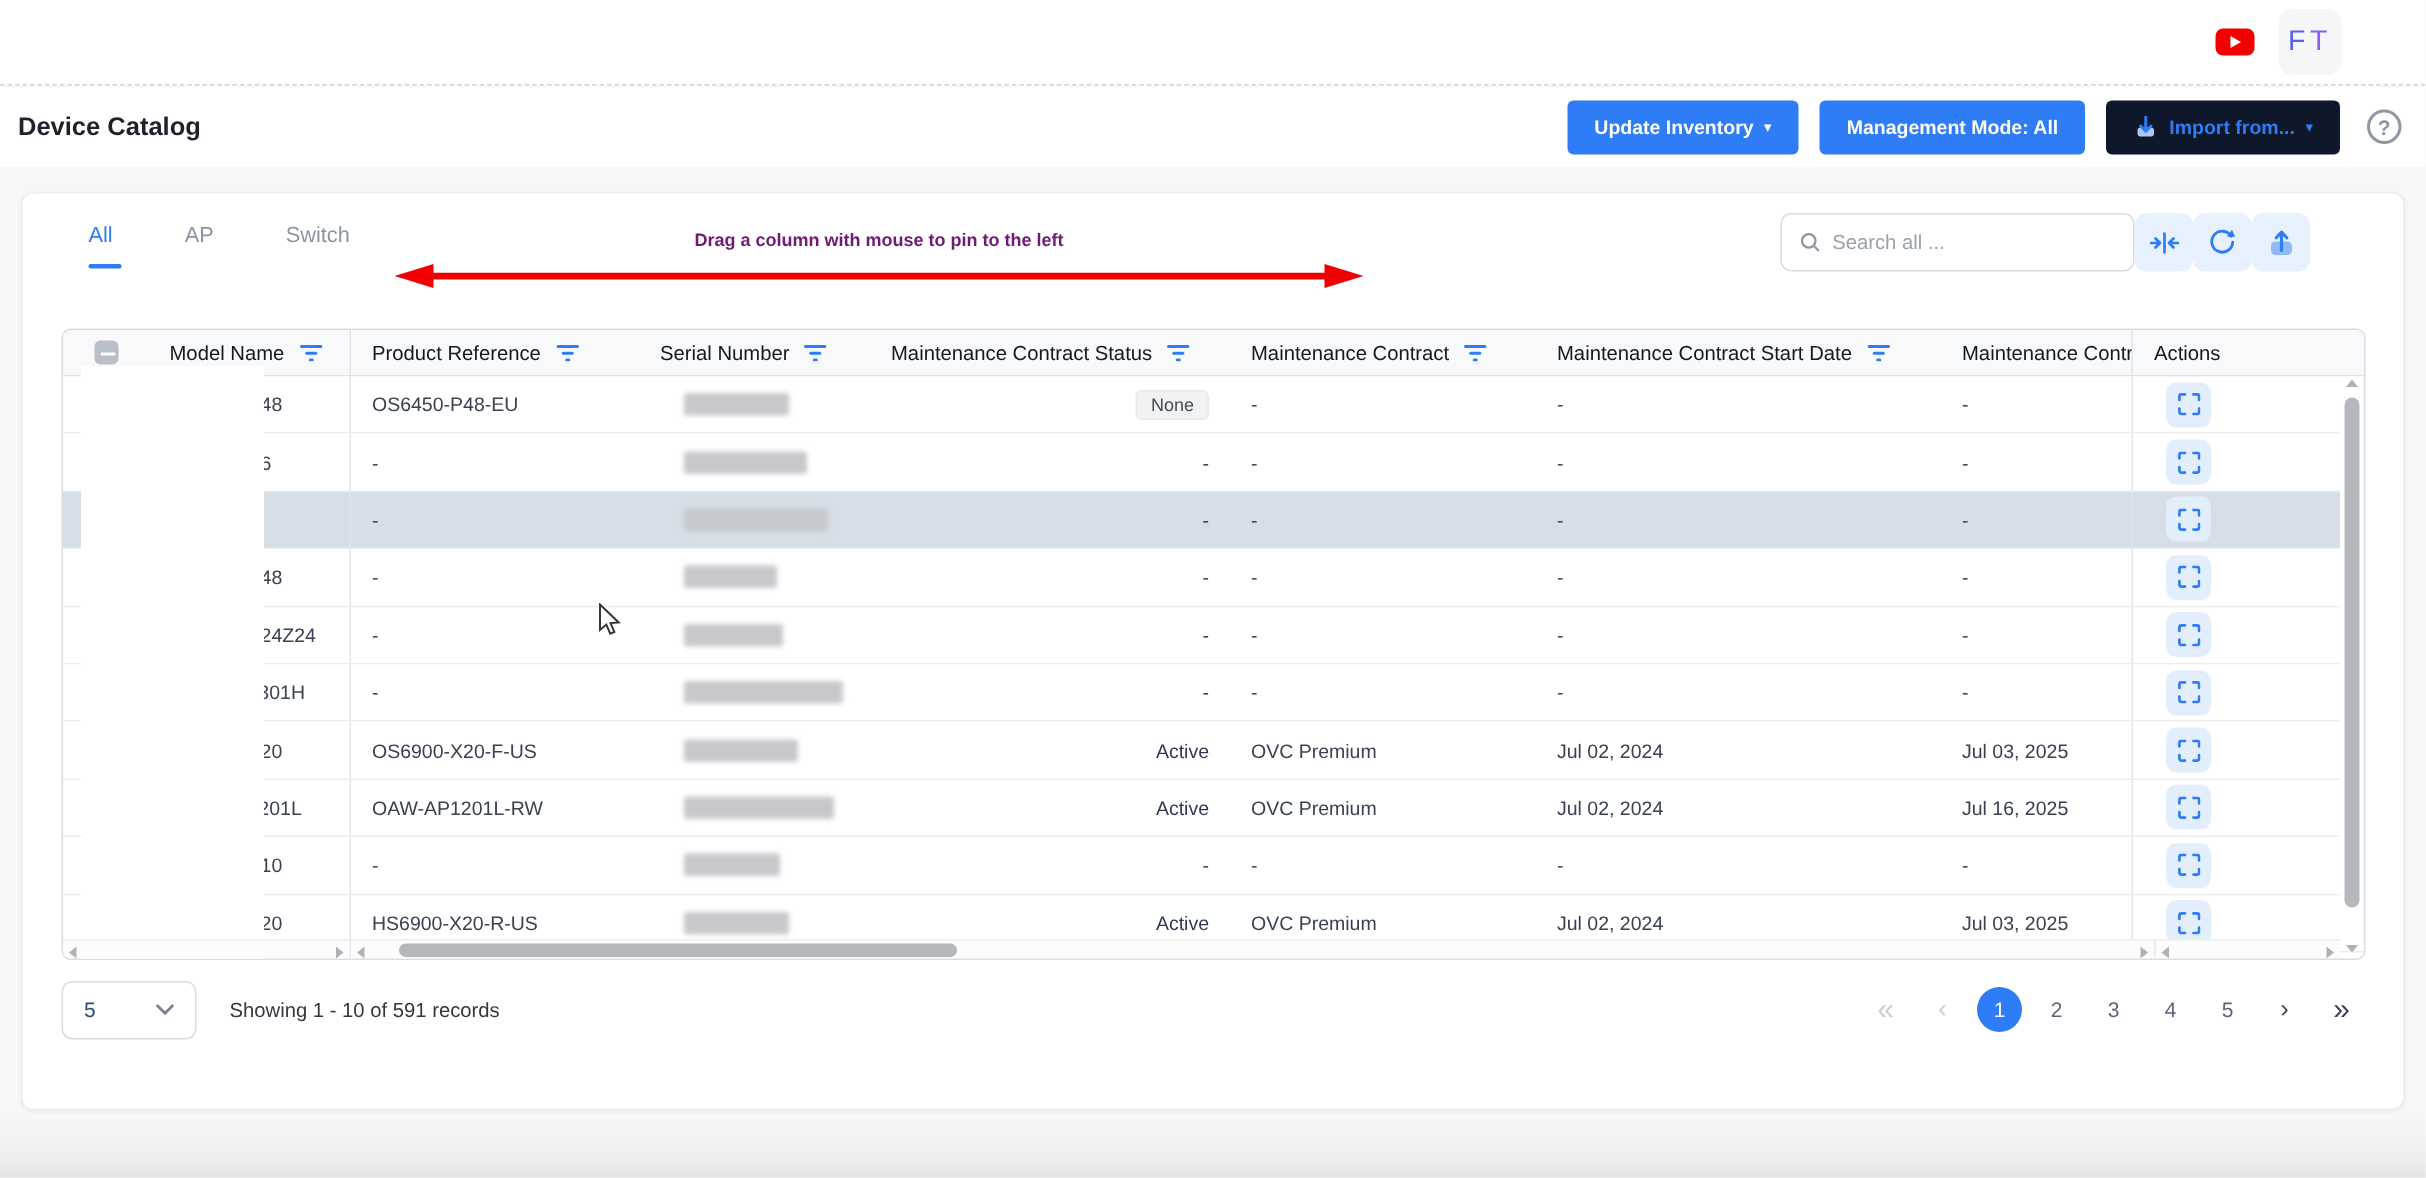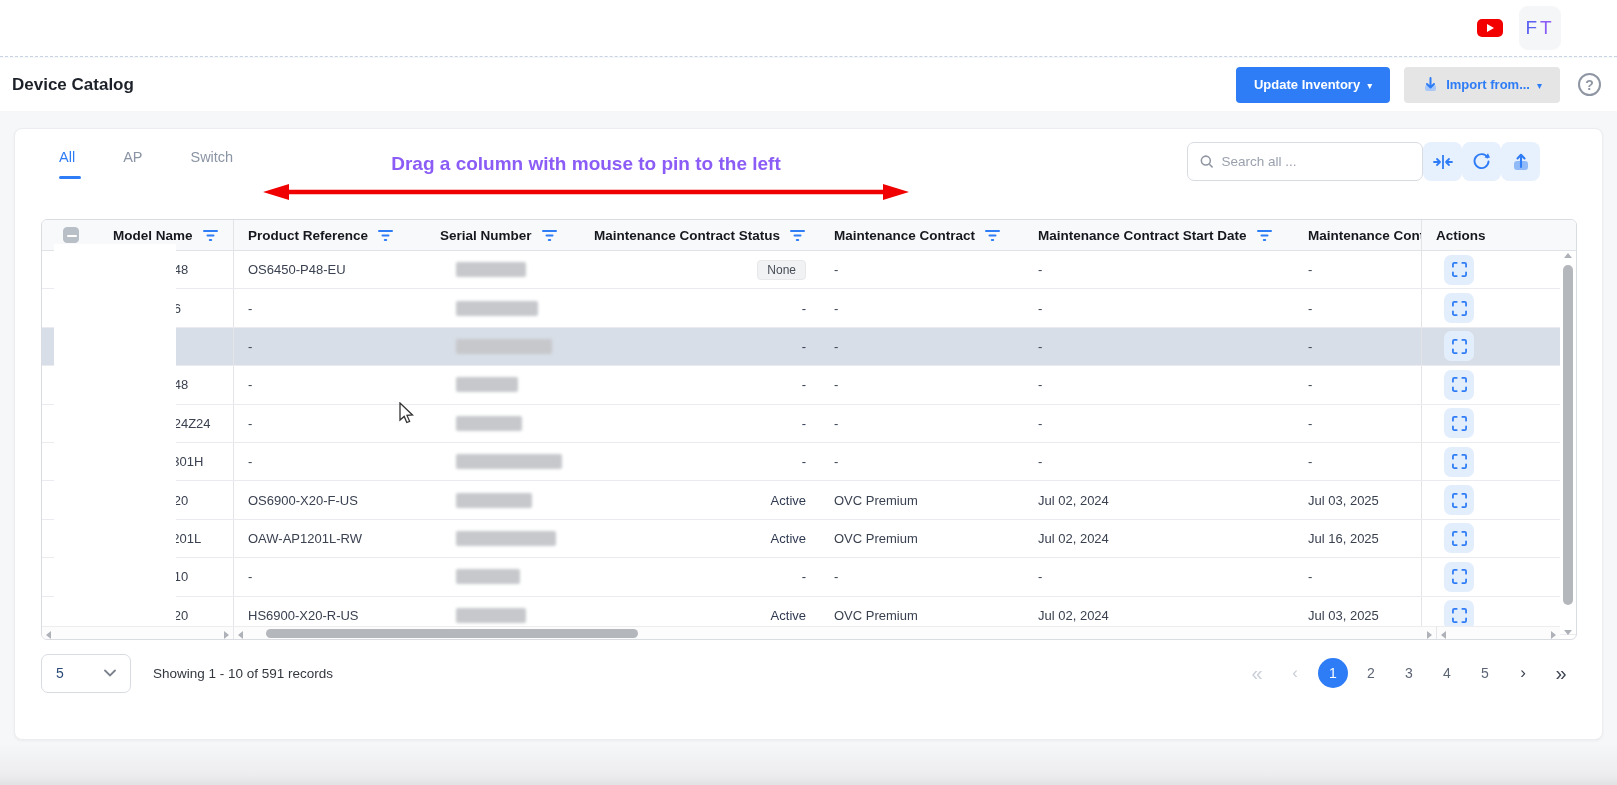--- a/index.html
+++ b/index.html
@@ -17,21 +17,21 @@
   .brand-badge .f { color:#5a60f0; } .brand-badge .t { color:#8a5cf5; }
 
   
   .page-header { position:absolute; left:0; top:58px; width:1617px; height:53px; background:#fff;
     display:flex; align-items:center; justify-content:space-between; padding:0 16px 0 12px; }
   .page-title { font-size:17px; font-weight:700; color:#1d2129; }
   .header-actions { display:flex; align-items:center; gap:14px; }
   .btn { height:36px; border:none; border-radius:4px; font-size:13px; font-weight:700;
     font-family:inherit; display:flex; align-items:center; gap:7px; padding:0 18px; cursor:pointer; }
   .btn-primary { background:#2e7cf6; color:#fff; }
-  .btn-soft { background:#e5e5e5; color:#2e7cf6; }
+  .btn-soft { background:#0f172a; color:#2e7cf6; }
   .caret { font-size:10px; transform:translateY(1px); }
   .help-circle { width:23px; height:23px; border-radius:50%; border:2px solid #8f96a3; color:#8f96a3;
     display:flex; align-items:center; justify-content:center; font-size:14px; font-weight:700; margin-left:4px; }
 
   
   .card { position:absolute; left:14px; top:128px; width:1589px; height:612px; background:#fff;
     border:1px solid #ecedf0; border-radius:8px; box-shadow:0 1px 3px rgba(20,30,50,.05); }
 
   
   .tabs { position:absolute; left:44px; top:20px; display:flex; gap:48px; }
@@ -43,27 +43,27 @@
   .toolbar { position:absolute; right:62px; top:13px; display:flex; align-items:center; }
   .search-box { width:236px; height:39px; border:1px solid #d8dce2; border-radius:7px; display:flex;
     align-items:center; padding:0 12px; gap:8px; background:#fff; }
   .search-box input { border:none; outline:none; font-size:13.5px; color:#333; width:100%; font-family:inherit; }
   .search-box input::placeholder { color:#9aa1ad; }
   .icon-btn { width:39px; height:39px; border-radius:8px; background:#e7f0fd; border:none; display:flex;
     align-items:center; justify-content:center; cursor:pointer; }
 
   
   .annotation { position:absolute; left:248px; top:24px; width:646px; pointer-events:none; }
-  .annotation .txt { text-align:center; color:#8b5cf6; font-weight:700; font-size:19px; margin-bottom:8px; }
+  .annotation .txt { text-align:center; color:#701a75; font-weight:700; font-size:12px; margin-bottom:8px; }
 
   
   .table { position:absolute; left:26px; top:90px; width:1536px; height:421px;
     border:1px solid #d9dce1; border-radius:6px; background:#fff; overflow:hidden; }
   .thead { display:flex; height:31px; background:#f8f9fa; border-bottom:1px solid #dfe2e6; align-items:center; }
-  .th { display:flex; align-items:center; gap:10px; font-size:13.5px; font-weight:700; color:#15181e;
+  .th { display:flex; align-items:center; gap:10px; font-size:13.5px; font-weight:400; color:#15181e;
     padding:0 14px; height:100%; white-space:nowrap; overflow:hidden; }
   .tbody { position:relative; }
   .tr { display:flex; height:38.4px; border-bottom:1px solid #e9ebee; align-items:center; background:#fff; }
   .tr.selected { background:#d8dee7; }
   .td { font-size:13px; color:#3a4150; padding:0 14px; white-space:nowrap; overflow:visible;
     display:flex; align-items:center; height:100%; }
   .c0{width:57px; justify-content:center; padding:0;} .c1{width:135px;} .c2{width:192px;} .c3{width:154px;}
   .c4{width:240px; justify-content:flex-end;} .c5{width:204px;} .c6{width:270px;} .c7{width:128px;} .c8{width:124px;}
   .th.c4{ justify-content:flex-start; }
   .bdr-r { border-right:1px solid #e2e4e8; }
@@ -139,20 +139,23 @@
     <span class="t">T</span>
   </div>
 </div>
 
 <div class="page-header">
   <div class="page-title">Device Catalog</div>
   <div class="header-actions">
     <button class="btn btn-primary">
       <span>Update Inventory</span>
       <span class="caret">▾</span>
+    </button>
+    <button class="btn btn-primary">
+      <span>Management Mode: All</span>
     </button>
     <button class="btn btn-soft">
       <svg width="17" height="17" viewBox="0 0 17 17">
         <rect x="3" y="9" width="11" height="6" rx="2" fill="#a9c8f8"></rect>
         <path d="M8.5 2 v9 M5 8 l3.5 3.5 L12 8" stroke="#2e7cf6" stroke-width="2" fill="none" stroke-linecap="round" stroke-linejoin="round"></path>
       </svg>
       <span>Import from...</span>
       <span class="caret">▾</span>
     </button>
     <div class="help-circle">

